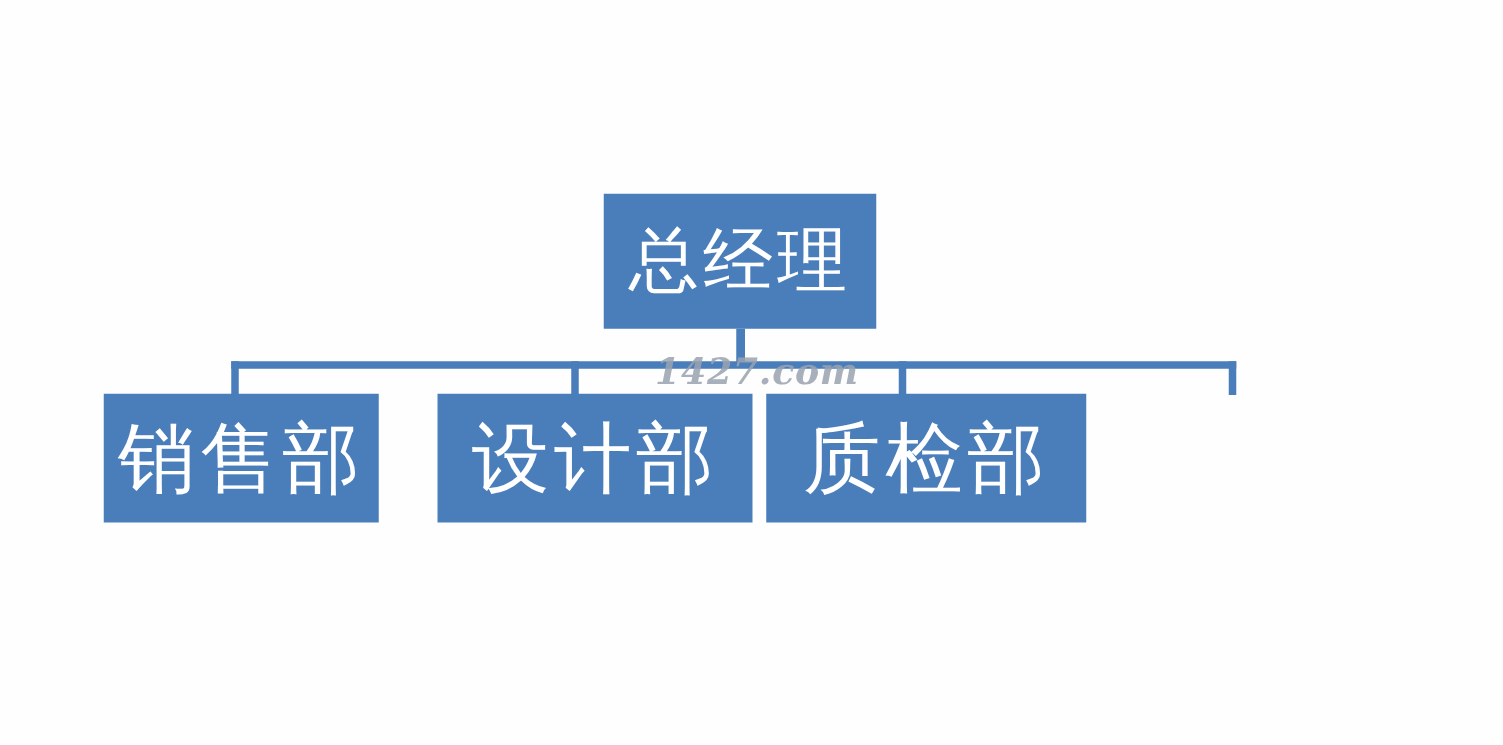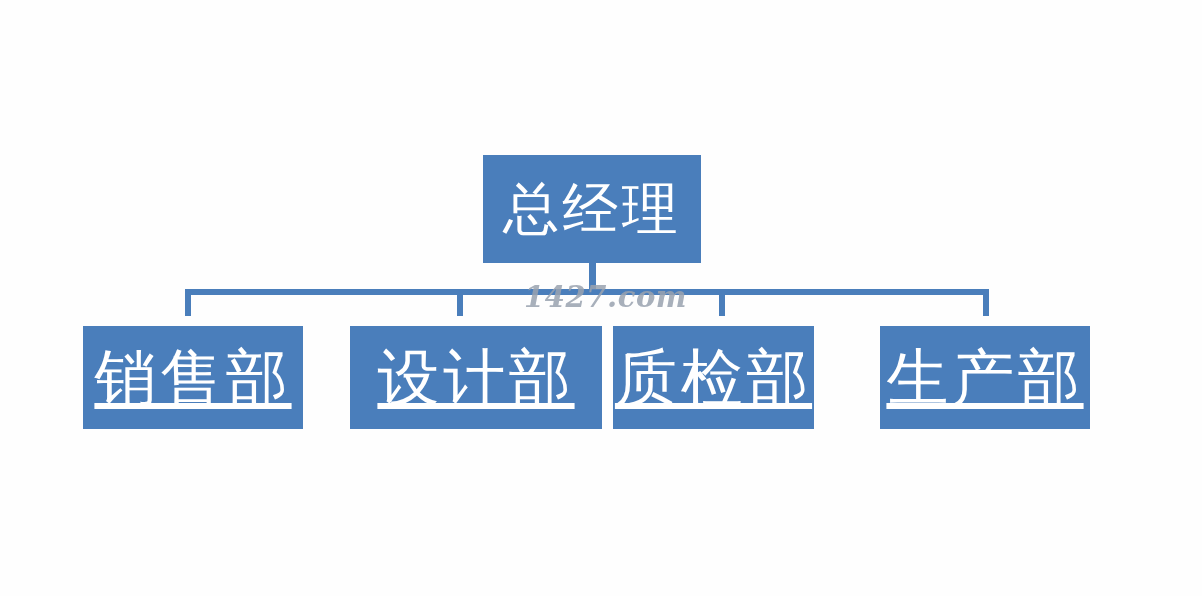--- a/index.html
+++ b/index.html
@@ -50,31 +50,30 @@
     top: 155px;
     width: 218px;
     height: 108px;
   }
   #node-root .node-label {
     font-size: 56px;
   }
 
   
   .node-child {
-    top: 326px;
+    top: 315px;
     height: 103px;
-    text-decoration: underline;
   }
   .node-child .node-label {
     font-size: 62px;
   }
 
   #node-child-0 { left: 83px;  width: 220px; }
   #node-child-1 { left: 350px; width: 252px; }
-  #node-child-2 { left: 613px; width: 201px; }
+  #node-child-2 { left: 613px; width: 256px; }
   #node-child-3 { left: 880px; width: 210px; }
 
   
   .connector {
     position: absolute;
     background: #4a7ebb;
   }
 
   
   #connector-root-stem {
@@ -140,19 +139,16 @@
   </div>
 
   <div class="node-box node-child" id="node-child-1">
     <span class="node-label">设计部</span>
   </div>
 
   <div class="node-box node-child" id="node-child-2">
     <span class="node-label">质检部</span>
   </div>
 
-  <div class="node-box node-child" id="node-child-3">
-    <span class="node-label">生产部</span>
-  </div>
 
   <div id="watermark">1427.com</div>
 
 </div>
 
 </body></html>

